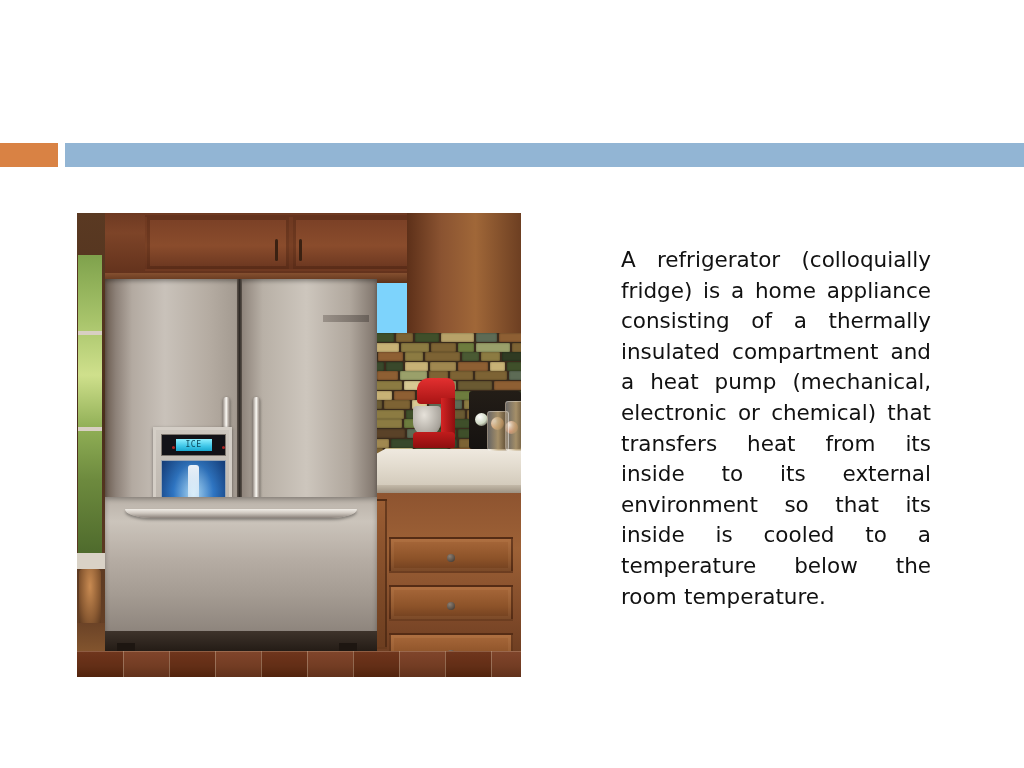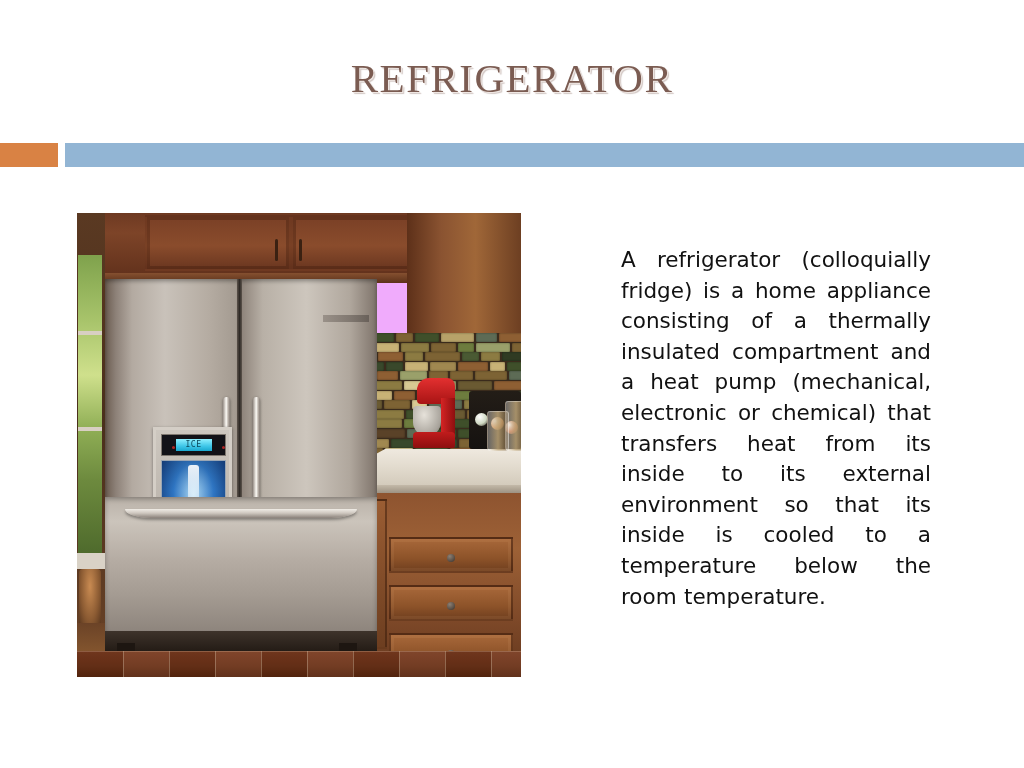--- a/index.html
+++ b/index.html
@@ -69,21 +69,21 @@
   }
 
   
   .photo {
     position: absolute;
     left: 77px;
     top: 213px;
     width: 444px;
     height: 464px;
     overflow: hidden;
-    background: #f0abfc;
+    background: #7dd3fc;
   }
   .photo-scene { position: absolute; inset: 0; }
 
   
   .win-wall {
     position: absolute; left: 0; top: 0; width: 28px; height: 464px;
     background: linear-gradient(180deg,#5a3922 0%,#4a2f1c 45%,#6b4327 100%);
   }
   .win-glass {
     position: absolute; left: 1px; top: 42px; width: 24px; height: 300px;
@@ -349,21 +349,20 @@
     text-align: justify;
     text-justify: inter-word;
     word-spacing: 0.5px;
   }
 </style>
 </head>
 <body>
 
 <div class="slide">
 
-  <div class="slide-title">REFRIGERATOR</div>
 
   <div class="bar-row">
     <div class="bar-accent"></div>
     <div class="bar-main"></div>
   </div>
 
   <div class="photo">
     <div class="photo-scene">
 
       <div class="win-wall"></div>

